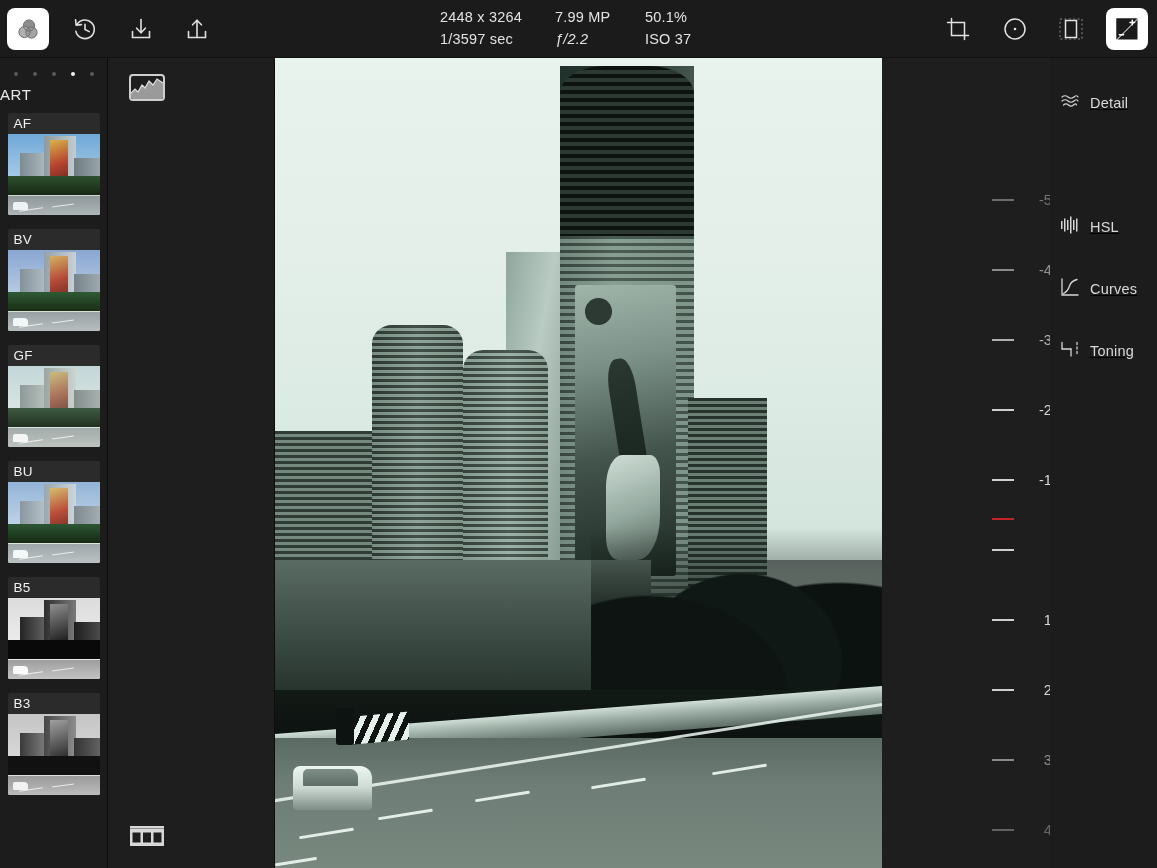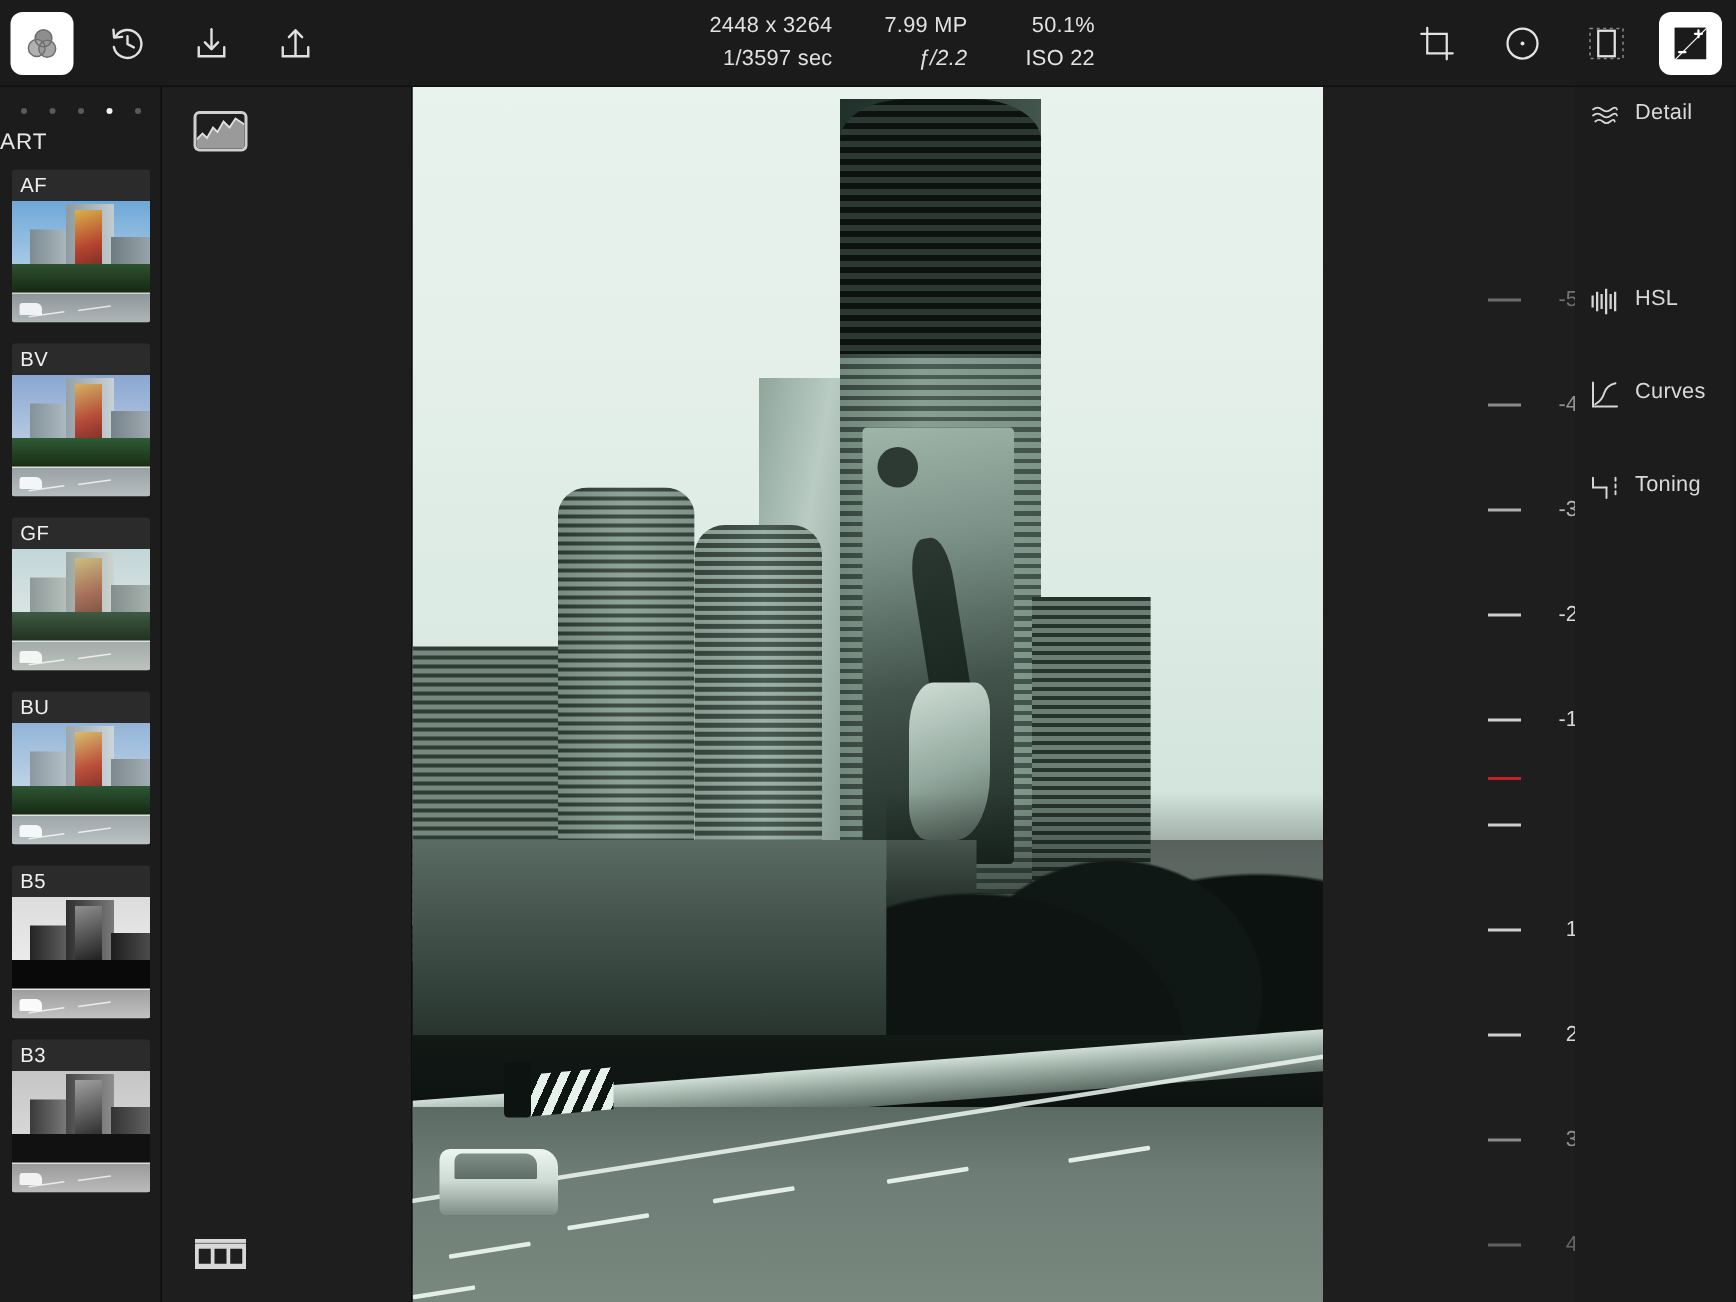--- a/index.html
+++ b/index.html
@@ -24,21 +24,21 @@
     border-radius: 8px;
   }
   .tb-btn.active { background: #ffffff; }
   .tb-btn svg { display: block; }
 
   #meta {
     position: absolute; left: 440px; top: 8px; width: 290px;
     display: grid; grid-template-columns: 115px 90px 85px;
     row-gap: 3px;
     color: #e2e2e2; font-size: 14.5px; line-height: 19px;
-    text-align: right; letter-spacing: .2px;
+    text-align: left; letter-spacing: .2px;
   }
   #meta .mcell { white-space: nowrap; }
   #meta .mcell.it { font-style: italic; }
 
   
   #presets {
     position: absolute; left: 0; top: 58px; width: 108px; height: 810px;
     background: #1c1c1c; border-right: 1px solid #0d0d0d;
     overflow: hidden;
   }
@@ -244,21 +244,21 @@
     position: absolute; left: 110px; width: 22px; height: 2px; background: #c3242a;
   }
 
   
   #rightpanel {
     position: absolute; left: 1050px; top: 58px; width: 107px; height: 810px;
     background: #1c1c1c;
   }
   .menu-item {
     position: absolute; left: 0; width: 107px; height: 44px;
-    display: flex; align-items: flex-start; gap: 10px; padding-left: 10px;
+    display: flex; align-items: flex-end; gap: 10px; padding-left: 10px; text-decoration: underline;
   }
   .menu-item .mlabel { color: #d9d9d9; font-size: 14.5px; letter-spacing: .2px; }
   .menu-item .micon { width: 20px; height: 20px; display: flex; align-items: center; justify-content: center; }
 </style>
 </head>
 <body>
 
 <div id="app">
 
   <div id="topbar">
@@ -305,21 +305,21 @@
         </svg>
       </span>
     </div>
 
     <div id="meta">
       <div class="mcell">2448 x 3264</div>
       <div class="mcell">7.99 MP</div>
       <div class="mcell">50.1%</div>
       <div class="mcell">1/3597 sec</div>
       <div class="mcell it">ƒ/2.2</div>
-      <div class="mcell">ISO 22</div>
+      <div class="mcell">ISO 37</div>
     </div>
 
     <div class="tb-btn" style="left:937px">
       <span>
         <svg width="26" height="26" viewBox="0 0 26 26" fill="none" stroke="#e3e3e3" stroke-width="1.5">
           <path d="M6.5 2.5 L6.5 19.5 L23.5 19.5" stroke-linecap="round"></path>
           <path d="M2.5 6.5 L19.5 6.5 L19.5 23.5" stroke-linecap="round"></path>
         </svg>
       </span>
     </div>

